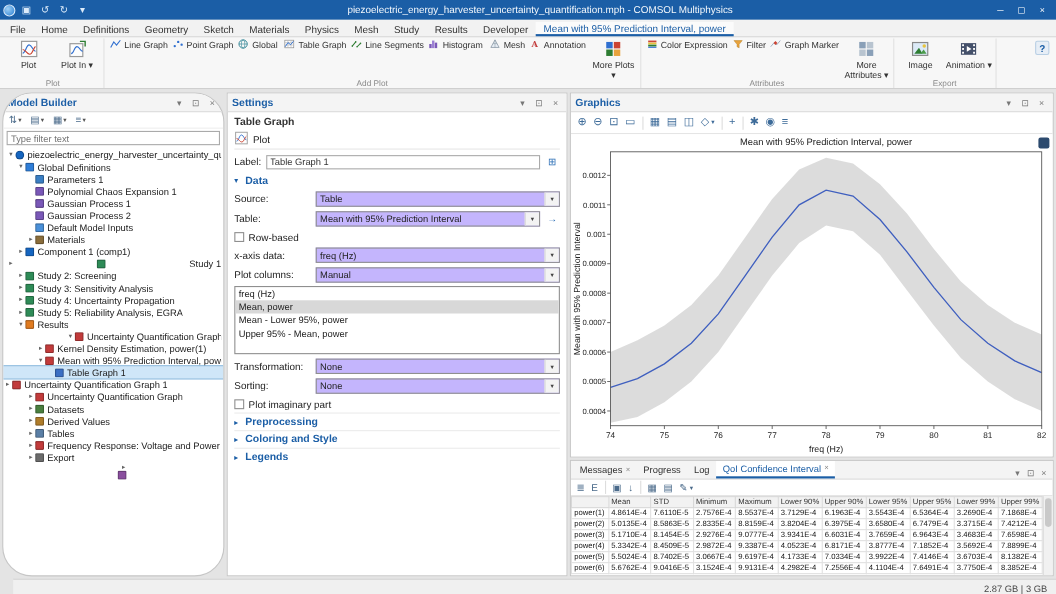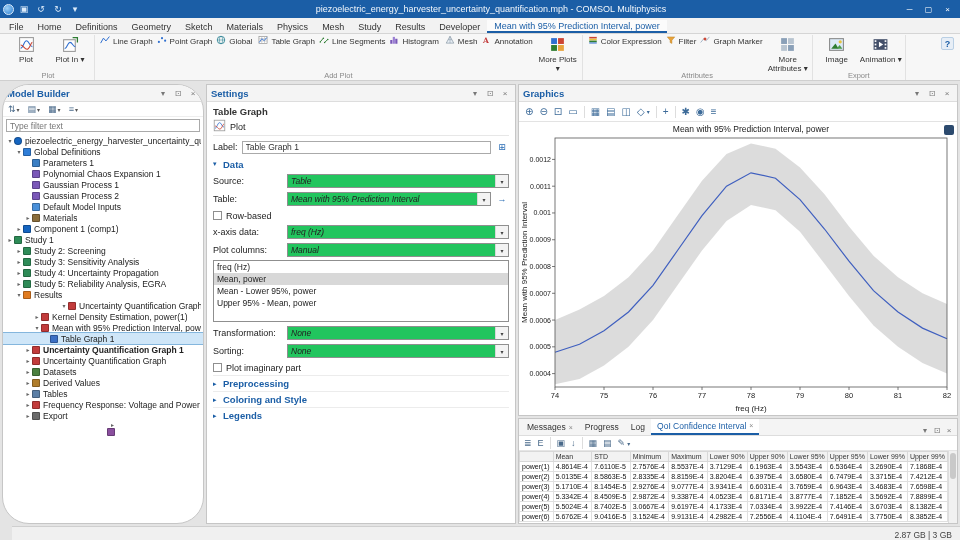--- a/index.html
+++ b/index.html
@@ -67,21 +67,21 @@
   .plot-row svg{width:13px;height:13px;}
   .plot-lbl{font-size:9px;color:#222;}
   .frow{display:flex;align-items:center;height:18px;gap:4px;}
   .flabel{font-size:9px;flex:none;}
   .flabel2{width:70px;font-size:9px;flex:none;}
   .grow{flex:1;min-width:0;}
   .mini-ico{width:14px;height:14px;display:flex;align-items:center;justify-content:center;font-size:9px;color:#2a6db5;flex:none;}
   .sec-hdr{display:flex;align-items:center;gap:3px;color:#1b5ea6;font-size:9.5px;height:16px;font-weight:bold;}
   .sec-coll{display:flex;align-items:center;gap:3px;color:#1b5ea6;font-size:9.5px;height:16px;font-weight:bold;border-top:1px solid #ececec;}
   .sec-arrow{font-size:7px;width:7px;}
-  .combo{flex:1;height:14px;border:1px solid #8f8f8f;background:#22c55e;display:flex;align-items:center;font-size:8.5px;padding-left:3px;min-width:0;font-style:italic;}
+  .combo{flex:1;height:14px;border:1px solid #8f8f8f;background:#c4b5fd;display:flex;align-items:center;font-size:8.5px;padding-left:3px;min-width:0;}
   .combo .cv{flex:1;white-space:nowrap;overflow:hidden;}
   .combo .ca{width:13px;align-self:stretch;display:flex;align-items:center;justify-content:center;font-size:6px;color:#444;border-left:1px solid #d8d8d8;background:#f3f3f3;flex:none;}
   .chk-row{display:flex;align-items:center;gap:4px;height:15px;font-size:9px;}
   .cb{width:9px;height:9px;border:1px solid #8f8f8f;background:#fff;flex:none;}
   .listbox{border:1px solid #8f8f8f;height:62px;margin:1px 0 2px;overflow:hidden;background:#fff;}
   .li{height:12px;display:flex;align-items:center;padding:0 3px;font-size:8.5px;white-space:nowrap;}
   .li.sel{background:#d8d8d8;}
 
   
   .gfx-tools{height:20px;display:flex;align-items:center;gap:6px;padding:0 6px;border-bottom:1px solid #e3e3e3;color:#3d6b99;font-size:10px;flex:none;}
@@ -377,21 +377,21 @@
           <div class="trow" style="padding-left: 21px;">
             <span class="texp">▸</span>
             <span class="tico" style="background: rgb(138, 109, 59);"></span>
             <span class="tlbl">Materials</span>
           </div>
           <div class="trow" style="padding-left: 12px;">
             <span class="texp">▸</span>
             <span class="tico" style="background: rgb(21, 101, 192);"></span>
             <span class="tlbl">Component 1 (comp1)</span>
           </div>
-          <div class="trow" style="padding-left: 3px;">
+          <div class="trow" style="padding-left: 3px; justify-content: space-between;">
             <span class="texp">▸</span>
             <span class="tico" style="background: rgb(46, 139, 87);"></span>
             <span class="tlbl">Study 1</span>
           </div>
           <div class="trow" style="padding-left: 12px;">
             <span class="texp">▸</span>
             <span class="tico" style="background: rgb(46, 139, 87);"></span>
             <span class="tlbl">Study 2: Screening</span>
           </div>
           <div class="trow" style="padding-left: 12px;">
@@ -427,21 +427,21 @@
           <div class="trow" style="padding-left: 30px;">
             <span class="texp">▾</span>
             <span class="tico" style="background: rgb(194, 59, 59);"></span>
             <span class="tlbl">Mean with 95% Prediction Interval, power</span>
           </div>
           <div class="trow sel" style="padding-left: 39px;">
             <span class="texp"></span>
             <span class="tico" style="background: rgb(59, 111, 196);"></span>
             <span class="tlbl">Table Graph 1</span>
           </div>
-          <div class="trow" style="padding-left: 21px; font-weight: bold;">
+          <div class="trow" style="">
             <span class="texp">▸</span>
             <span class="tico" style="background: rgb(194, 59, 59);"></span>
             <span class="tlbl">Uncertainty Quantification Graph 1</span>
           </div>
           <div class="trow" style="padding-left: 21px;">
             <span class="texp">▸</span>
             <span class="tico" style="background: rgb(194, 59, 59);"></span>
             <span class="tlbl">Uncertainty Quantification Graph</span>
           </div>
           <div class="trow" style="padding-left: 21px;">

